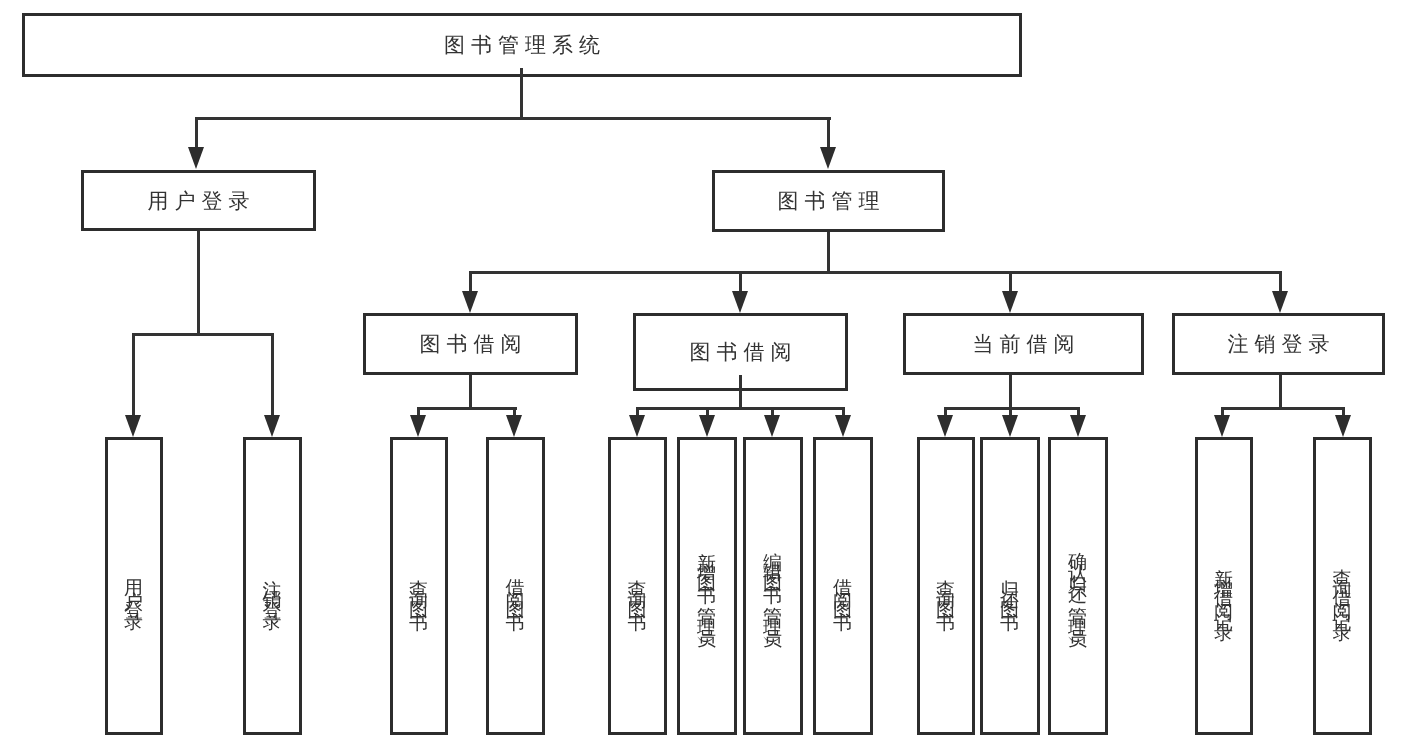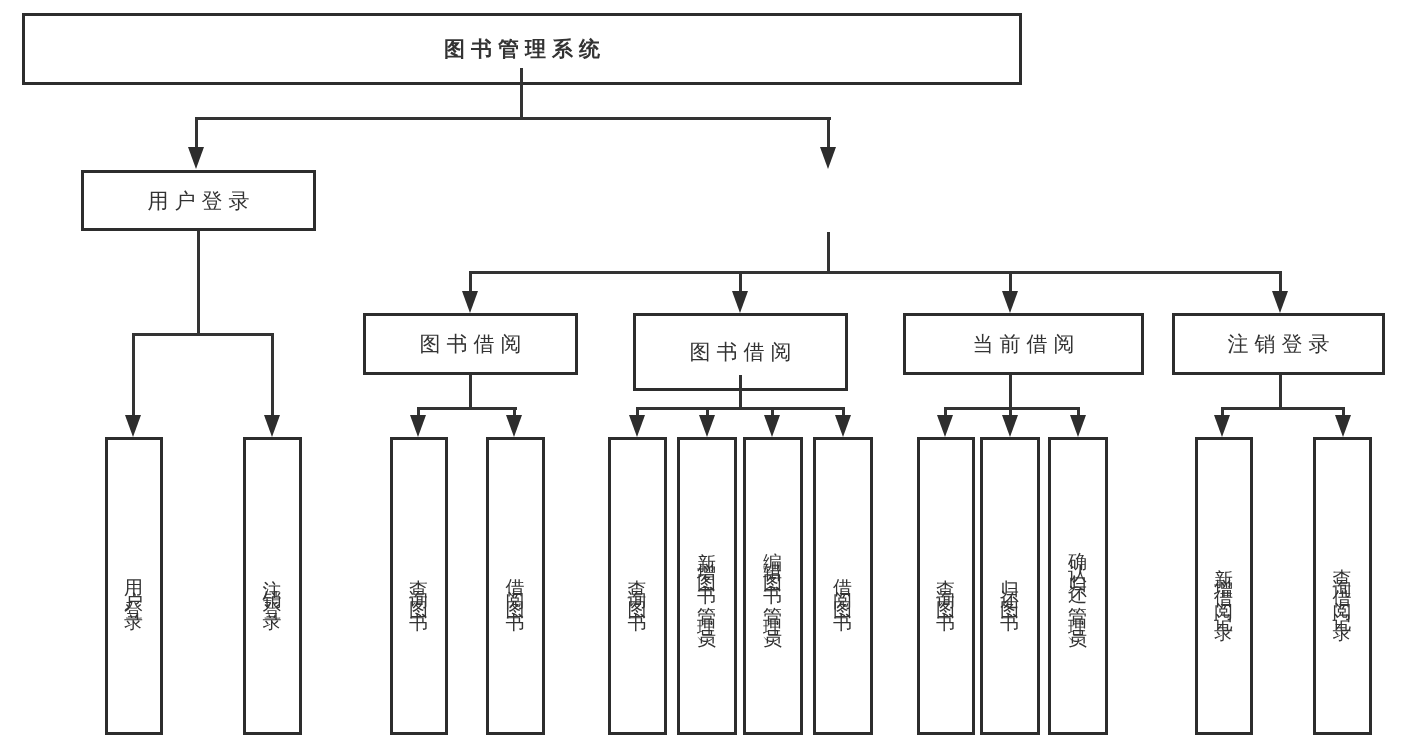--- a/index.html
+++ b/index.html
@@ -57,24 +57,25 @@
     letter-spacing:1px;
     z-index:10;
     white-space:nowrap;
   }
 </style>
 </head>
 <body>
 
 <div class="canvas">
 
-  <div class="box" style="left:22px;top:13px;width:1000px;height:72px;font-weight:bold;">图书管理系统</div>
+  <div class="box" style="left:22px;top:13px;width:1000px;height:64px;">图书管理系统</div>
 
   <div class="box" style="left:81px;top:170px;width:235px;height:61px;">用户登录</div>
 
+  <div class="box" style="left:712px;top:170px;width:233px;height:62px;">图书管理</div>
 
   <div class="box" style="left:363px;top:313px;width:215px;height:62px;">图书借阅</div>
 
   <div class="box" style="left:633px;top:313px;width:215px;height:78px;">图书借阅</div>
 
   <div class="box" style="left:903px;top:313px;width:241px;height:62px;">当前借阅</div>
 
   <div class="box" style="left:1172px;top:313px;width:213px;height:62px;">注销登录</div>
 
   <div class="leaf" style="left:105px;top:437px;width:58px;height:298px;">

